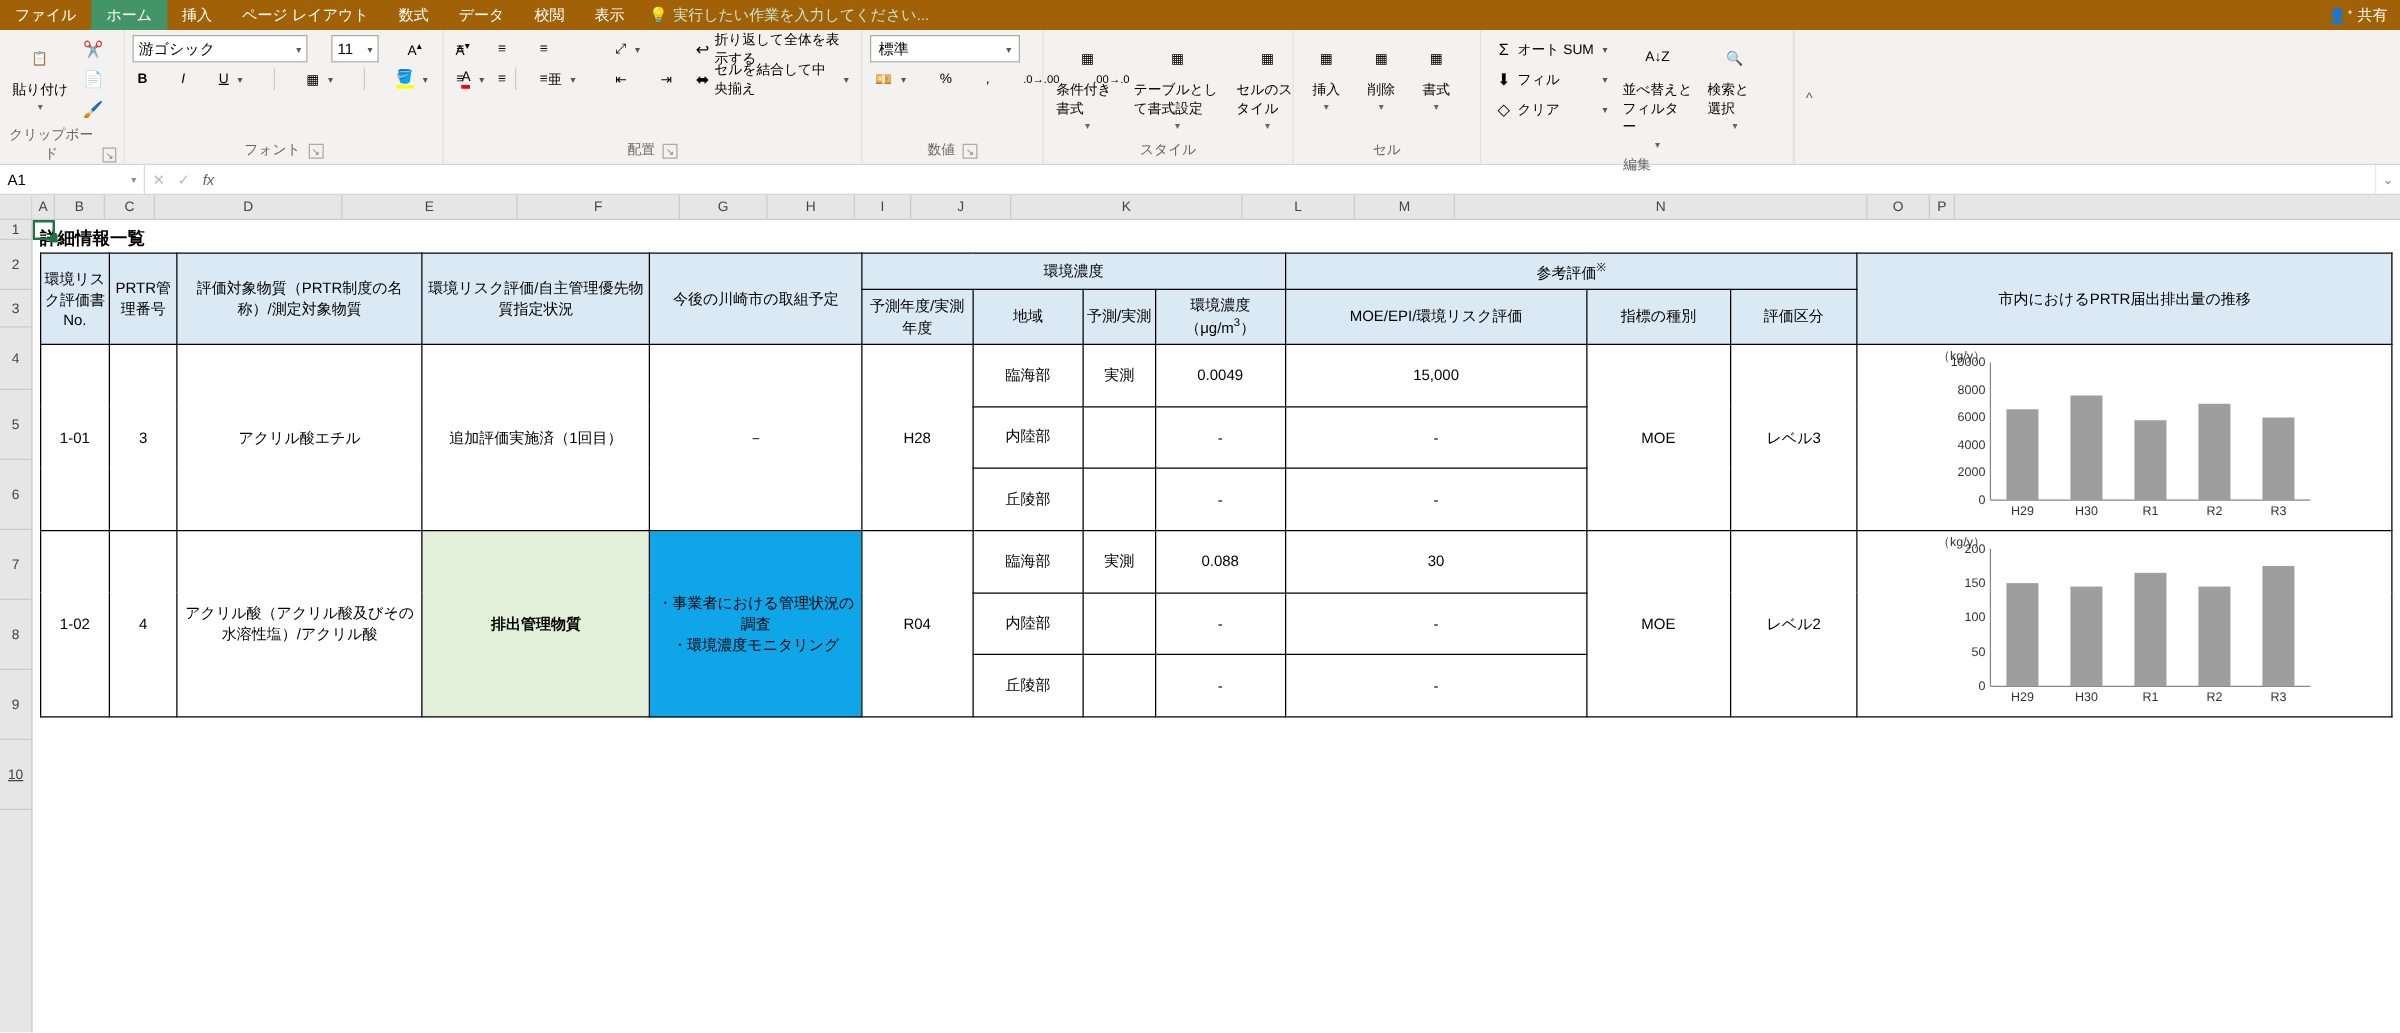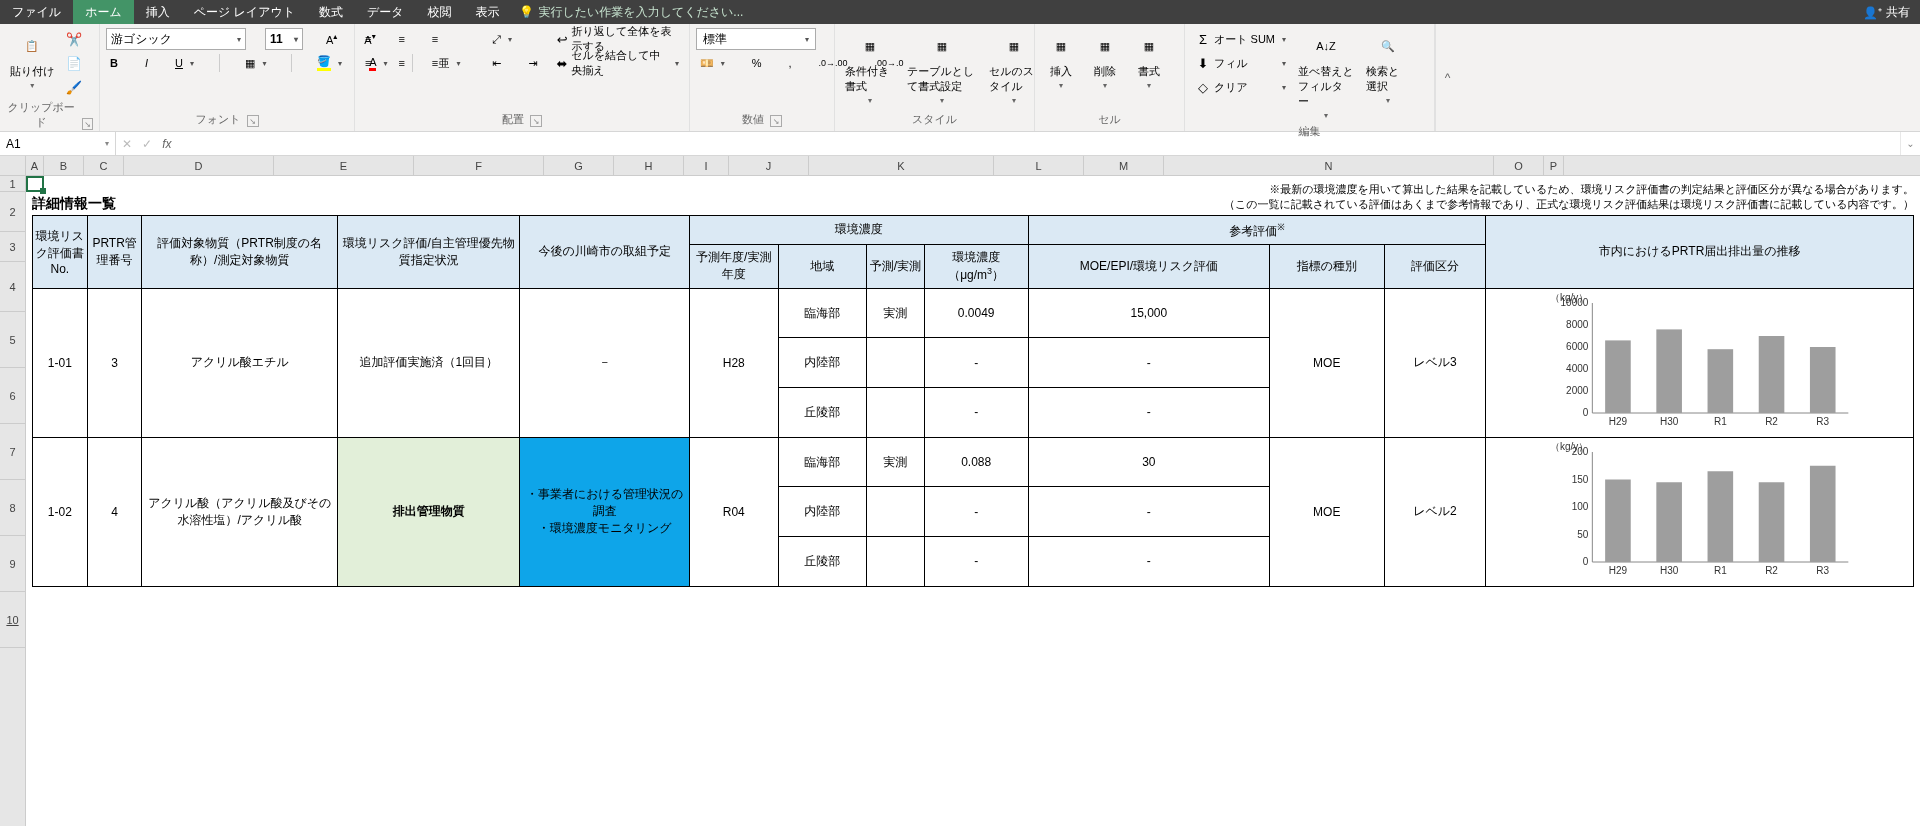--- a/index.html
+++ b/index.html
@@ -1,19 +1,19 @@
 <!DOCTYPE html>
 <html><head>
 <meta charset="utf-8">
 <style>
 * { margin: 0; padding: 0; box-sizing: border-box; font-family: "Meiryo", "游ゴシック", sans-serif; }
 body { background: #fff; font-size: 12px; overflow: hidden; }
 
 
-.titlebar { background: #404040; height: 24px; display: flex; align-items: stretch; color: #fff; }
+.titlebar { background: #a16207; height: 24px; display: flex; align-items: stretch; color: #fff; }
 .titlebar .menu-item { padding: 0 12px; display: flex; align-items: center; font-size: 12px; cursor: pointer; }
 .titlebar .menu-item.active { background: #439467; }
 .titlebar .tell-me { display: flex; align-items: center; padding: 0 8px; color: #c7e3cf; font-size: 12px; gap: 4px; }
 .titlebar .spacer { flex: 1; }
 .titlebar .share { display: flex; align-items: center; padding: 0 10px; gap: 4px; font-size: 12px; }
 
 
 .ribbon { background: #f3f2f1; border-bottom: 1px solid #d6d6d6; height: 108px; display: flex; }
 .ribbon-group { border-right: 1px solid #e1e1e1; padding: 4px 6px 2px 6px; display: flex; flex-direction: column; justify-content: space-between; }
 .ribbon-group-label { text-align: center; font-size: 11px; color: #666; padding: 2px 0; display: flex; justify-content: center; align-items: flex-end; gap: 6px;}
@@ -21,21 +21,21 @@
 .ribbon-controls { display: flex; gap: 4px; align-items: flex-start; flex: 1; }
 .big-btn { display: flex; flex-direction: column; align-items: center; gap: 2px; padding: 2px 4px; cursor: pointer; font-size: 11px; }
 .big-btn .icon { width: 32px; height: 32px; display: flex; align-items: center; justify-content: center; }
 .big-btn .caret { font-size: 8px; color: #666; }
 .small-btn { display: flex; align-items: center; gap: 3px; padding: 2px 4px; cursor: pointer; font-size: 11px; height: 22px; }
 .small-btn .icon { width: 16px; height: 16px; display: flex; align-items: center; justify-content: center; font-size: 13px;}
 .col-stack { display: flex; flex-direction: column; gap: 2px; }
 .row-stack { display: flex; gap: 19px; align-items: center; }
 .font-combo { border: 1px solid #ababab; background: #fff; height: 22px; padding: 0 4px; display: flex; align-items: center; font-size: 12px; }
 .font-name { width: 140px; }
-.font-size { width: 38px; font-weight: bold; }
+.font-size { width: 38px; }
 .combo-caret { font-size: 8px; color: #555; margin-left: auto; padding-left: 4px;}
 .number-format-combo { border: 1px solid #ababab; background: #fff; height: 22px; width: 120px; padding: 0 6px; display: flex; align-items: center; font-size: 12px; }
 
 
 .formula-bar { height: 24px; border-bottom: 1px solid #d6d6d6; display: flex; align-items: stretch; background: #fff; justify-content: center; }
 .name-box { width: 116px; border-right: 1px solid #d6d6d6; display: flex; align-items: center; padding: 0 6px; font-size: 12px; }
 .name-box .caret { margin-left: auto; font-size: 8px; color: #888;}
 .fx-controls { display: flex; align-items: center; padding: 0 6px; gap: 10px; color: #bbb; }
 .fx-controls .fx { font-style: italic; color: #666; }
 .formula-input { flex: 1; padding: 0 6px; display: flex; align-items: center; }
@@ -408,24 +408,20 @@
         <div class="col-header" style="width: 330px;">N</div>
         <div class="col-header" style="width: 50px;">O</div>
         <div class="col-header" style="width: 20px;">P</div>
       </div>
     <div class="grid-body">
       <div class="selected-cell-outline"></div>
       <div class="selected-cell-handle"></div>
       <div class="sheet-content">
         <div class="title-row">
           <div class="title">詳細情報一覧</div>
-          <div class="notes">
-            <div>※最新の環境濃度を用いて算出した結果を記載しているため、環境リスク評価書の判定結果と評価区分が異なる場合があります。</div>
-            <div>（この一覧に記載されている評価はあくまで参考情報であり、正式な環境リスク評価結果は環境リスク評価書に記載している内容です。）</div>
-          </div>
         </div>
         <table class="data-table">
           <colgroup>
             <col style="width:42px">
               <col style="width:42px">
               <col style="width:150px">
               <col style="width:140px">
               <col style="width:130px">
             <col style="width:68px">
               <col style="width:68px">

